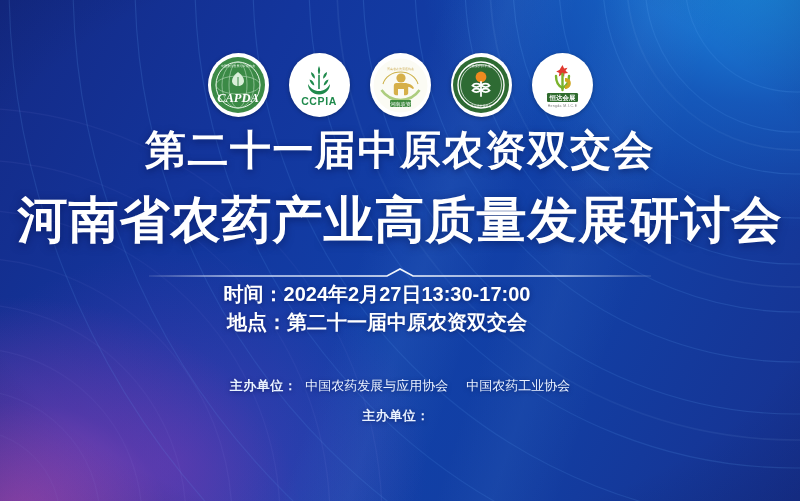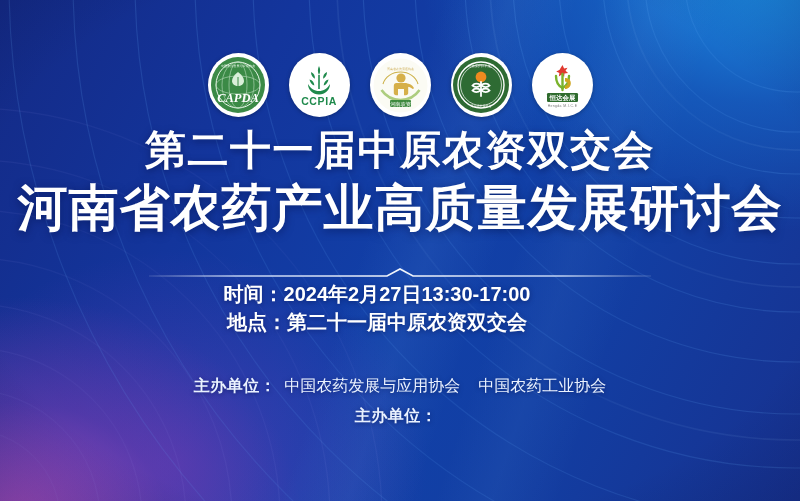--- a/index.html
+++ b/index.html
@@ -50,21 +50,21 @@
   
   .title-block{position:absolute;left:0;top:126px;width:800px;text-align:center;z-index:6;}
   .title1{
     font-size:41px;line-height:48px;font-weight:bold;color:#ffffff;
     letter-spacing:1.5px;
     text-shadow:0 2px 7px rgba(2,14,70,0.55);
     white-space:nowrap;
   }
   .title2{
     font-size:50px;line-height:58px;font-weight:bold;color:#ffffff;
-    letter-spacing:1px;margin-top:5px;
+    letter-spacing:1px;margin-top:17px;
     text-shadow:0 2px 9px rgba(2,14,70,0.55);
     white-space:nowrap;
   }
 
   
   .divider{
     position:absolute;left:145px;top:266px;width:510px;height:14px;z-index:6;
   }
 
   
@@ -78,21 +78,21 @@
     white-space:nowrap;
   }
 
   
   .footer{
     position:absolute;left:0;top:375px;width:800px;z-index:6;
     color:#eaf2ff;
   }
   .f-row{
     display:flex;align-items:center;justify-content:center;
-    font-size:16px;line-height:22px;white-space:nowrap;
+    font-size:13px;line-height:22px;white-space:nowrap;
     text-shadow:0 1px 4px rgba(2,14,70,0.55);
   }
   .f-label{font-weight:bold;letter-spacing:.5px;}
   .f-vals{display:flex;gap:18px;}
   .f-indent{padding-left:76px;}
   .f-gap{height:8px;}
 </style>
 </head>
 <body>
 

